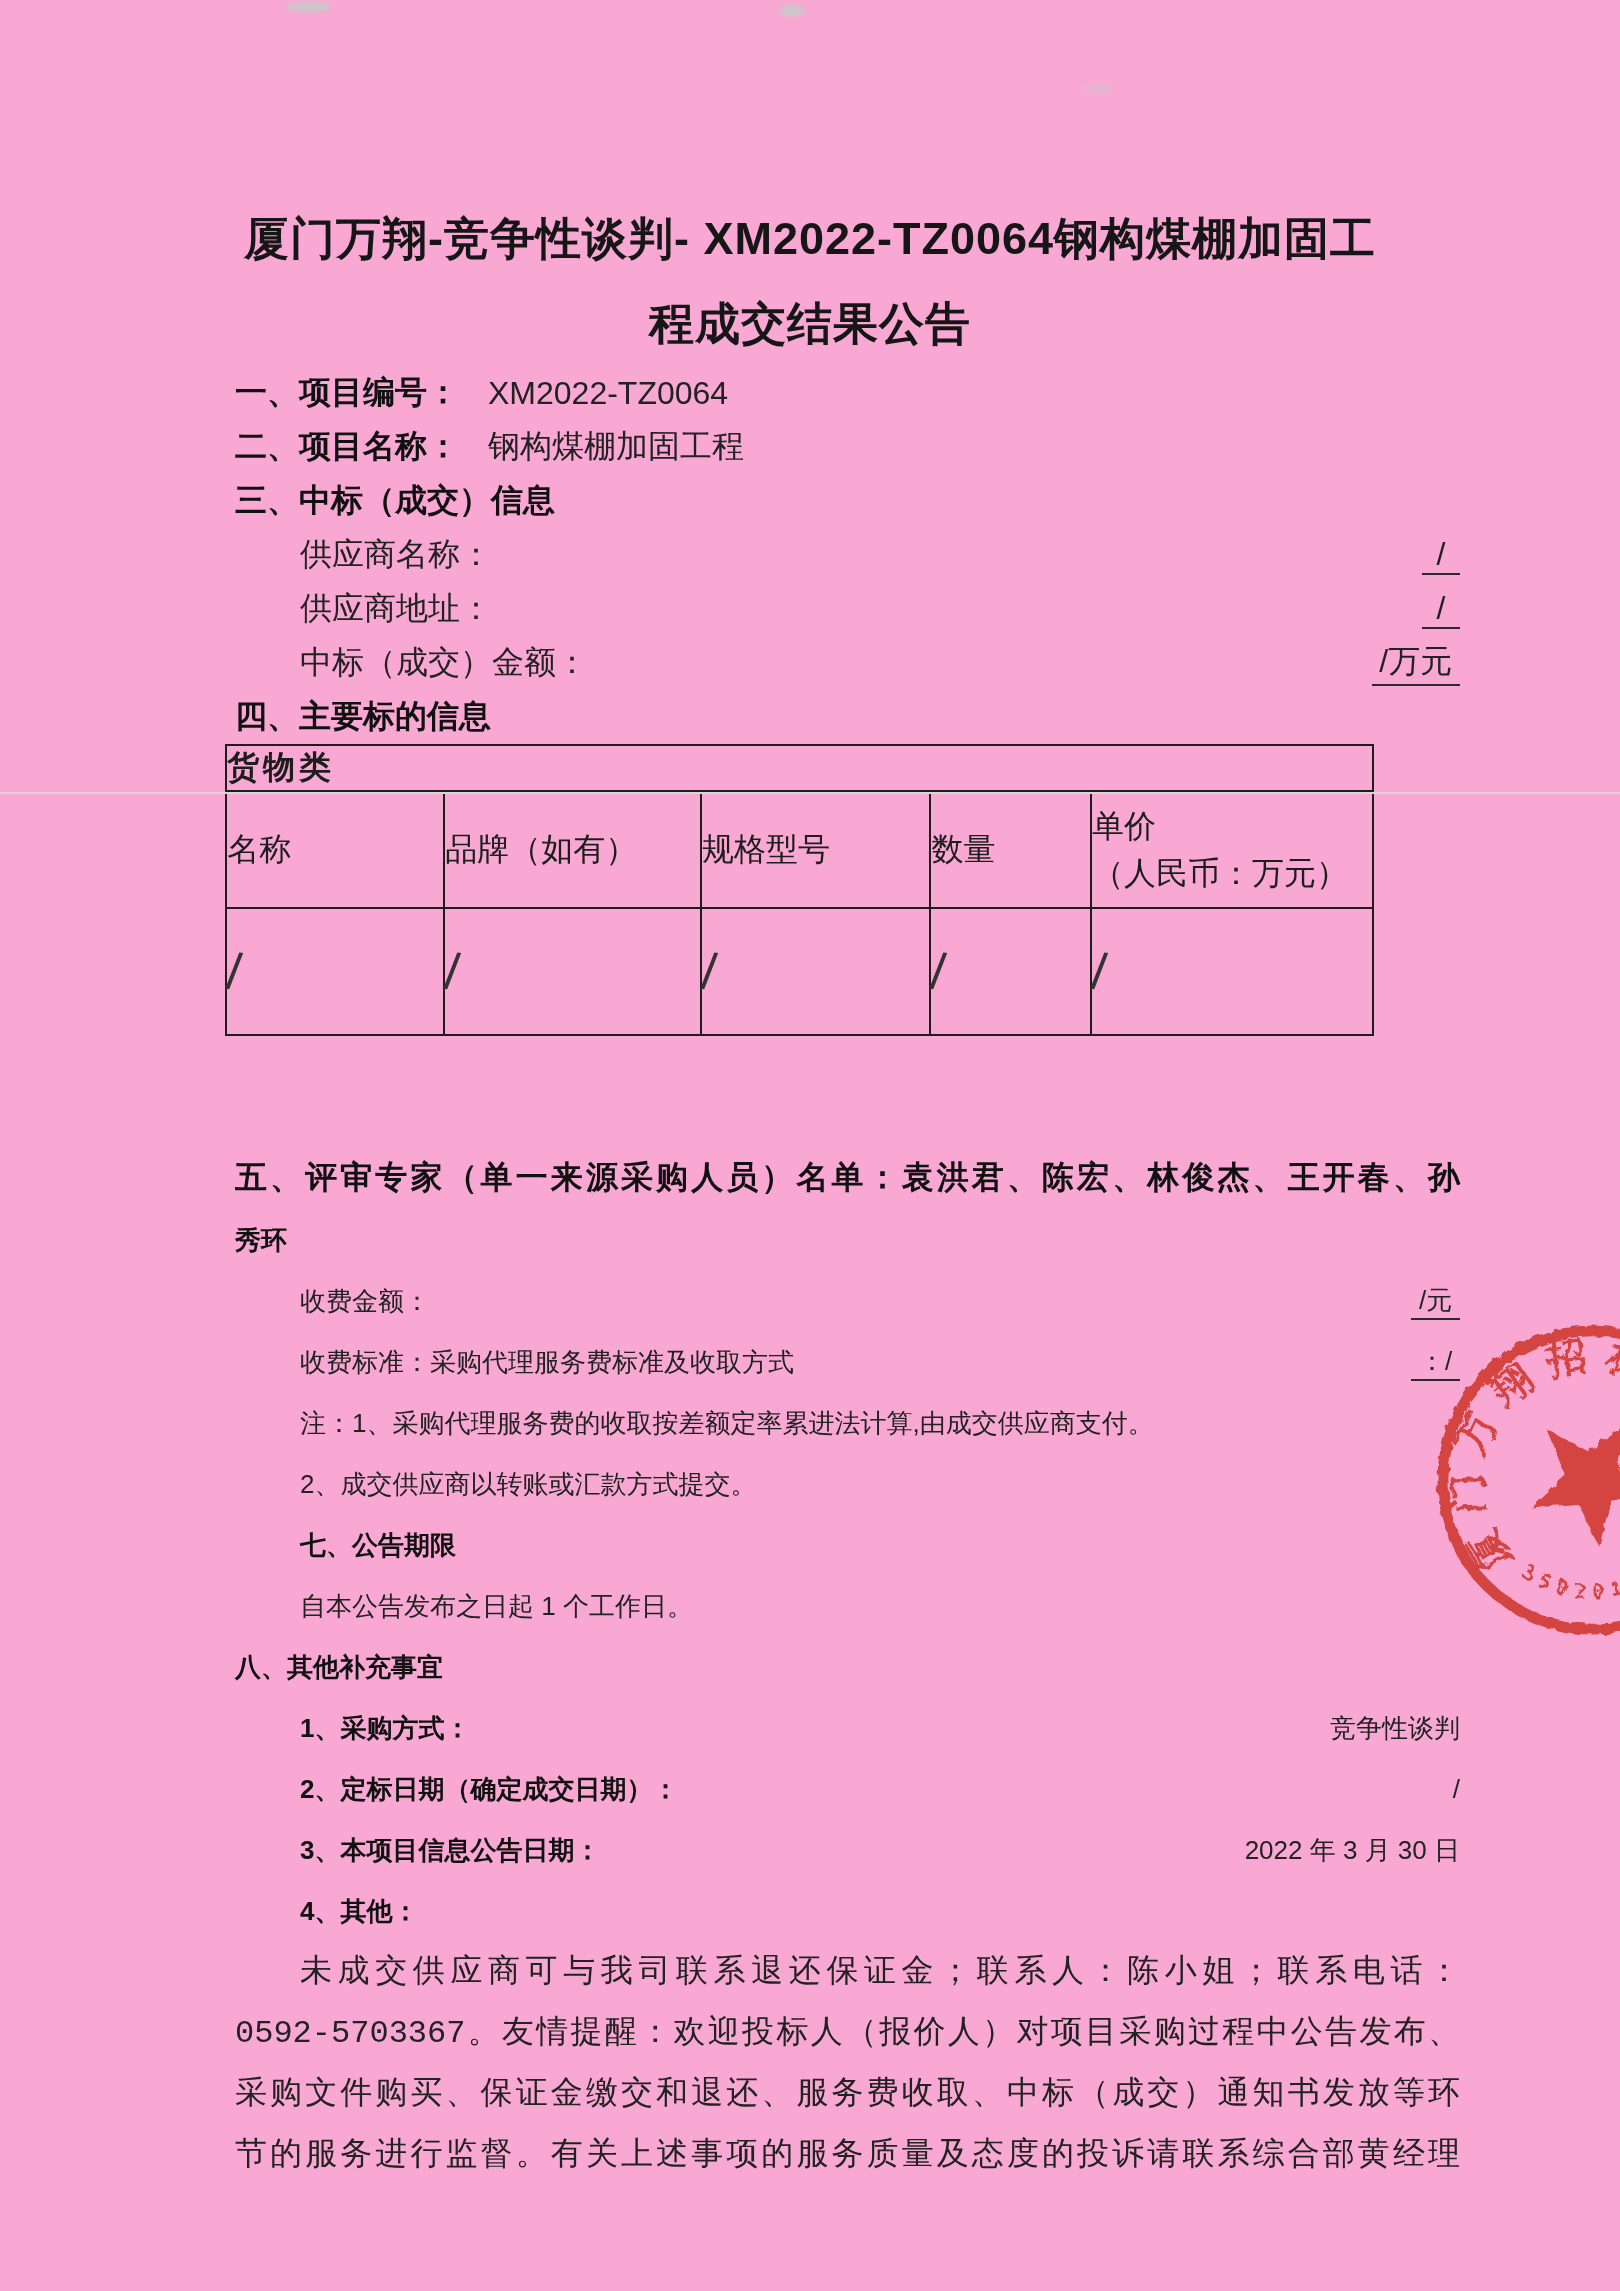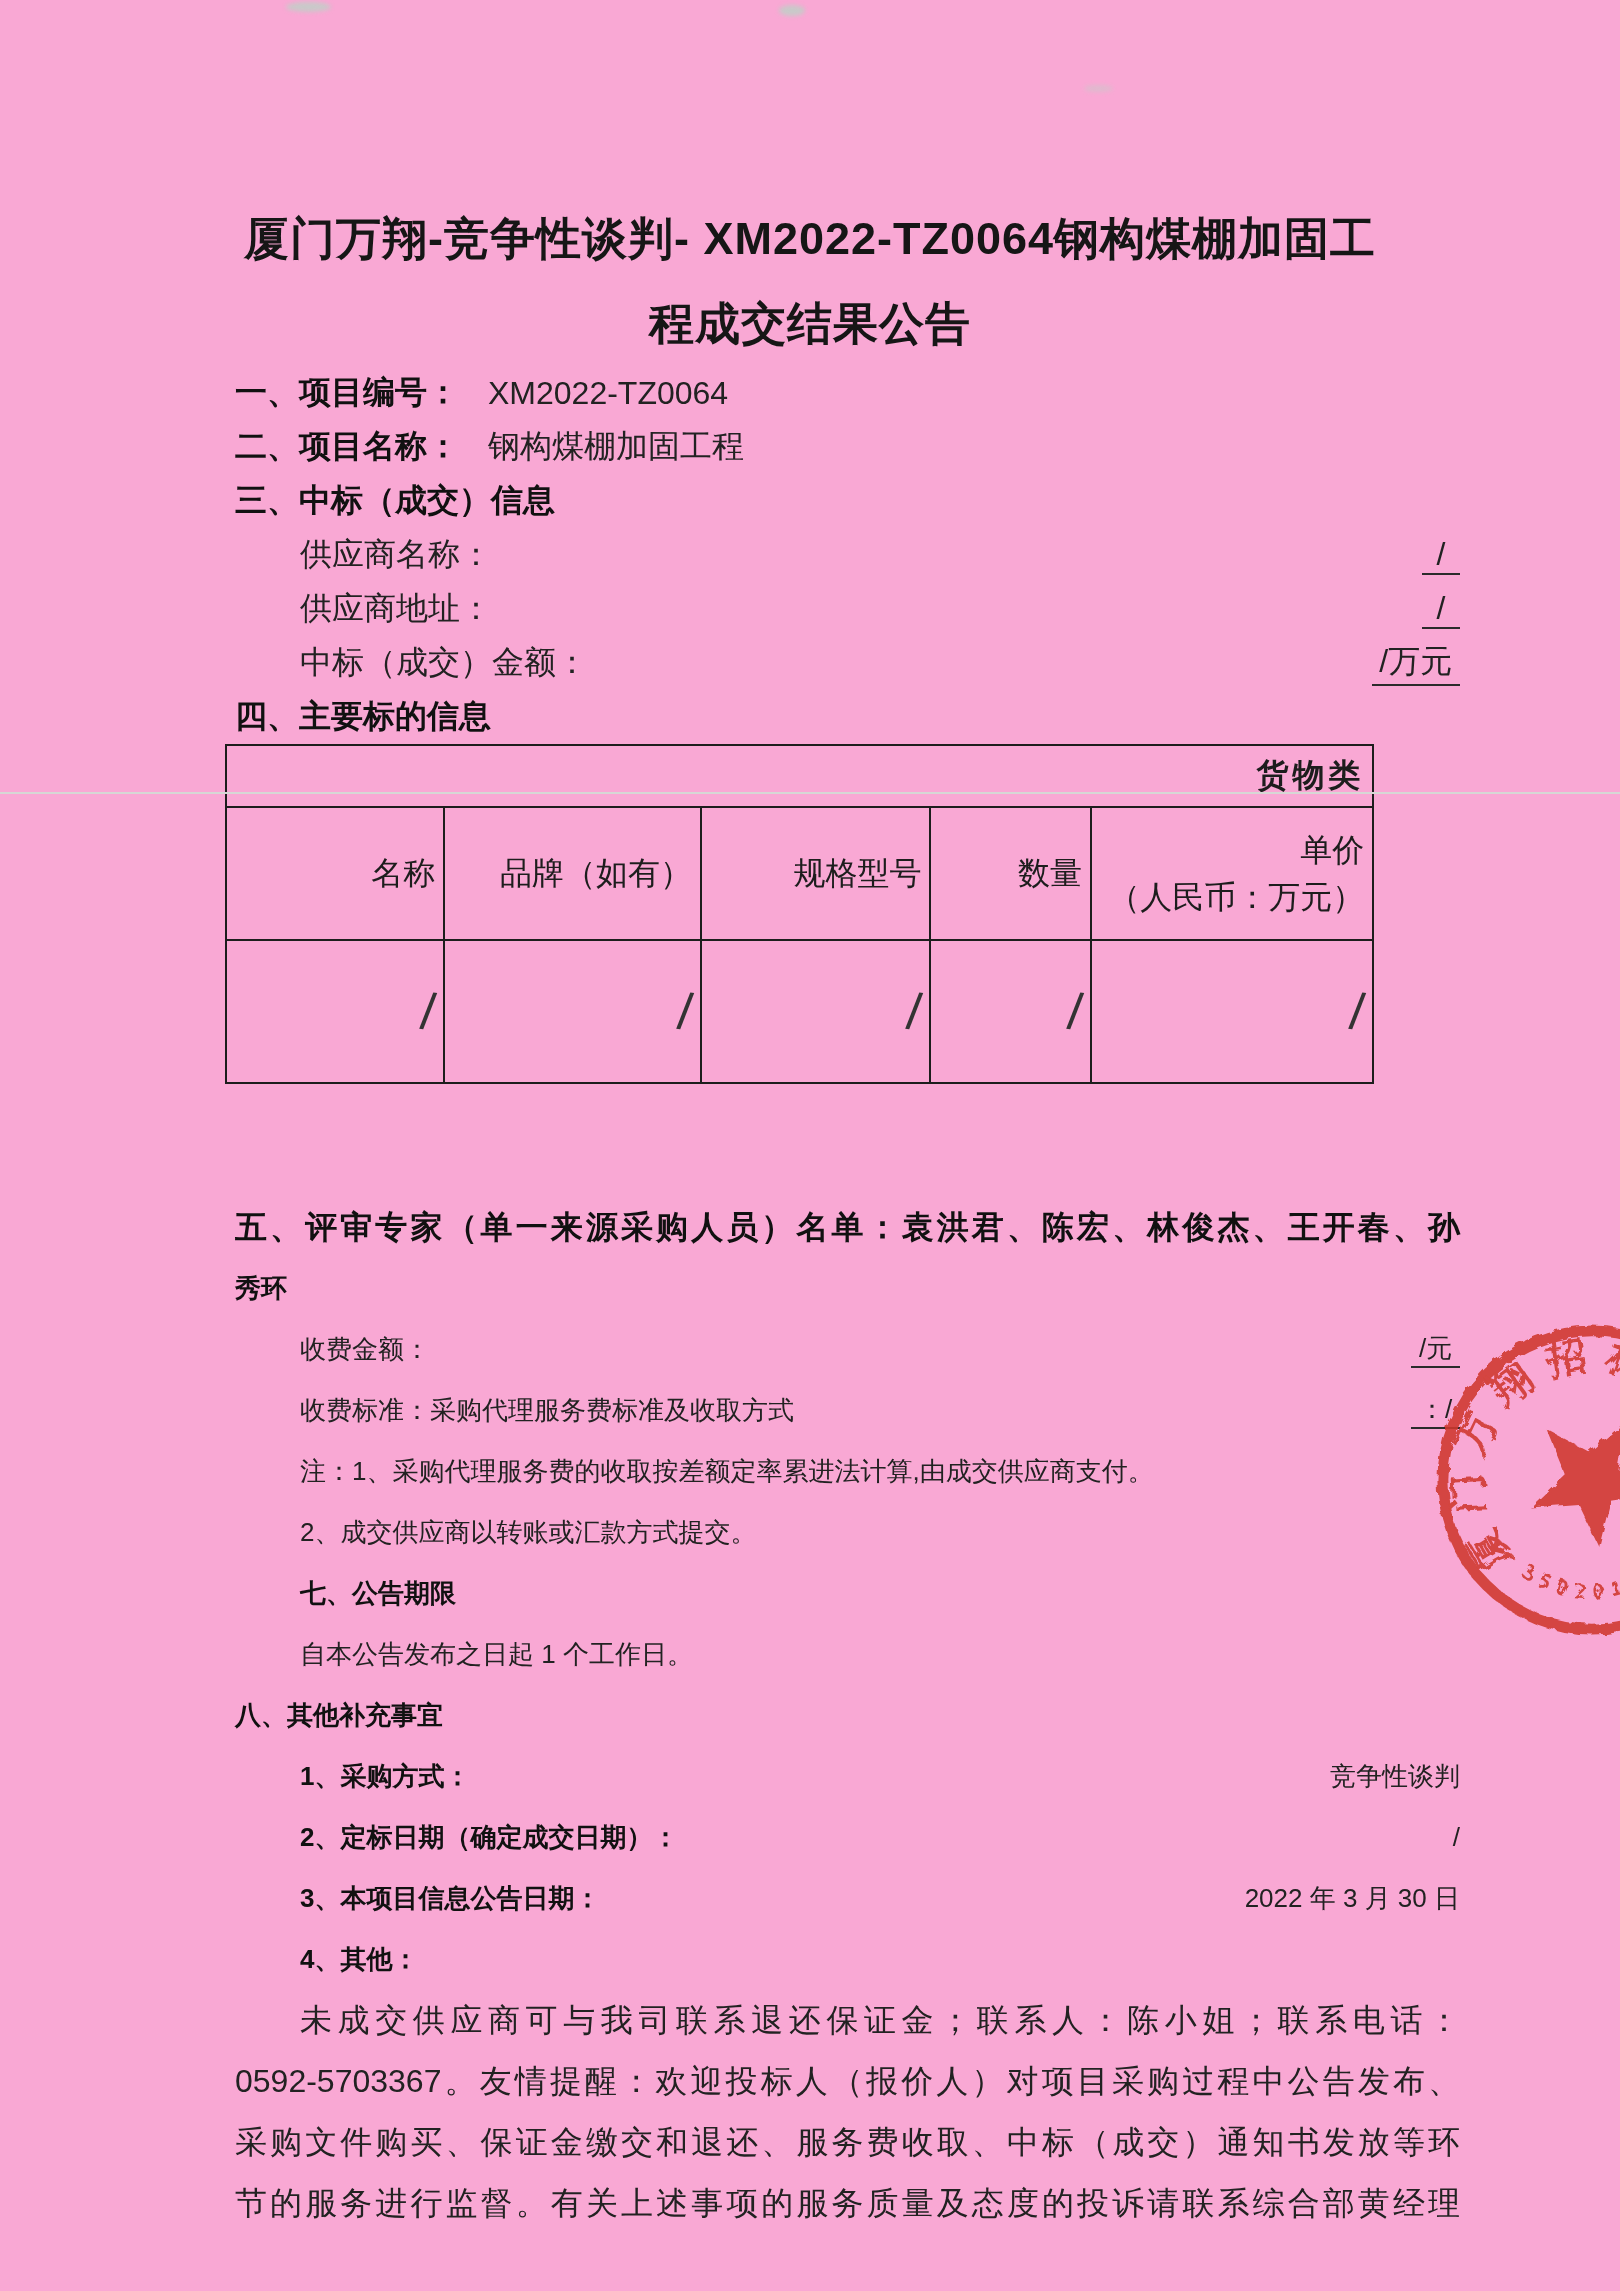--- a/index.html
+++ b/index.html
@@ -26,38 +26,38 @@
     font-size:45px; font-weight:700; line-height:85px;
     letter-spacing:1px; color:#161616;
   }
 
   
   .content { padding-left:235px; width:1225px; }
 
   .u-line { height:54px; display:flex; align-items:center; font-size:32px; }
   .l-line { height:61px; display:flex; align-items:center; font-size:26px; }
   .l-just { height:61px; line-height:61px; font-size:32px; display:block;
-            text-align:justify; text-align-last:justify; }
+            text-align:justify; text-align-last:justify;font-family:Liberation Mono, monospace; }
   .bold  { font-weight:700; color:#111; }
   .norm  { font-weight:400; color:#222; }
   .ind   { padding-left:65px;justify-content:space-between; }
   .gap   { width:29px; display:inline-block; }
   .fill  { border-bottom:2px solid #2b2b2b; padding:0 14.7px; font-weight:400; }
   .fill.wide { padding:0 7.8px; }
   .sec5-block { margin-top:113px; }
 
   
   table.goods {
     border-collapse:collapse; table-layout:fixed;
     width:1149px; margin-left:-9.8px;
     font-size:32px; color:#1d1d1d;
   }
   table.goods th, table.goods td {
-    border:2.9px solid #1d1d1d; text-align:right; vertical-align:middle;
-    font-weight:400; padding:8px;
+    border:2.9px solid #1d1d1d; text-align:left; vertical-align:middle;
+    font-weight:400; padding:0;
   }
   tr.t-group th { height:40px; font-weight:600; letter-spacing:3.9px; }
   tr.t-head  th { height:115px; line-height:1.45; }
   tr.t-data  td { height:125px; font-size:51px; color:#333; }
   .slash { display:inline-block; transform:rotate(6deg); }
 
   
   .stamp-wrap { position:absolute; left:1423px; top:1311px; width:197px; height:338px;
                 overflow:hidden; pointer-events:none; }
   .stamp-wrap svg { opacity:0.88; }

